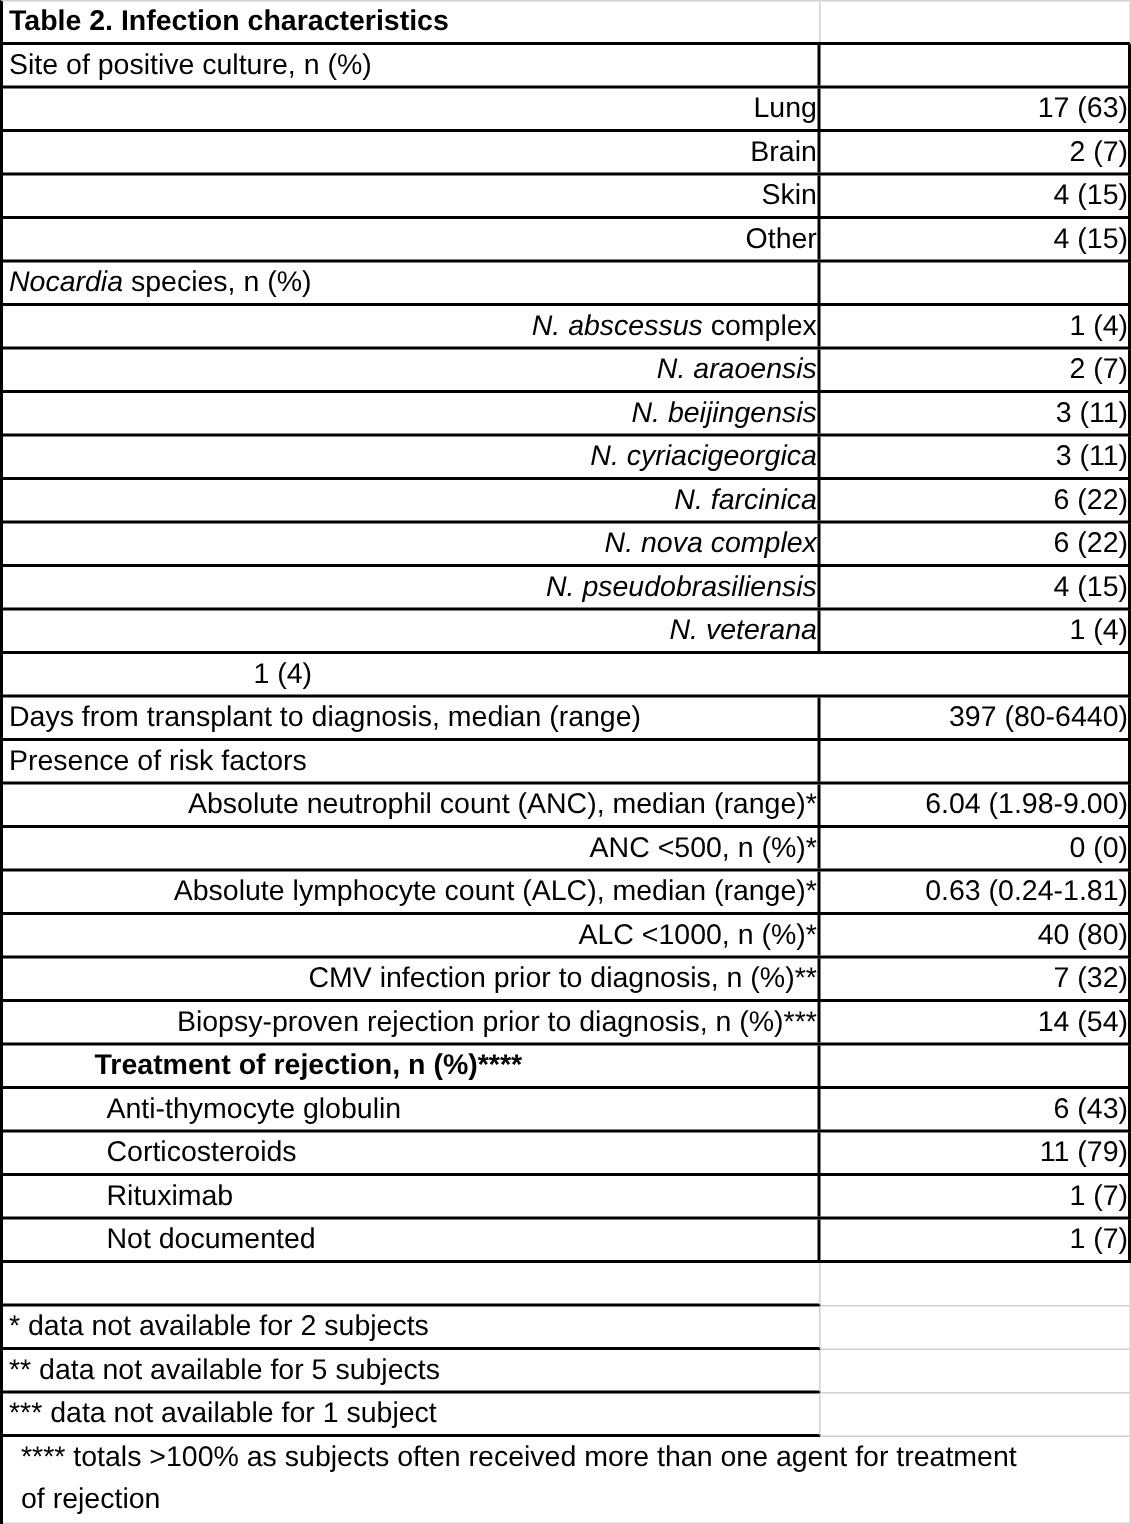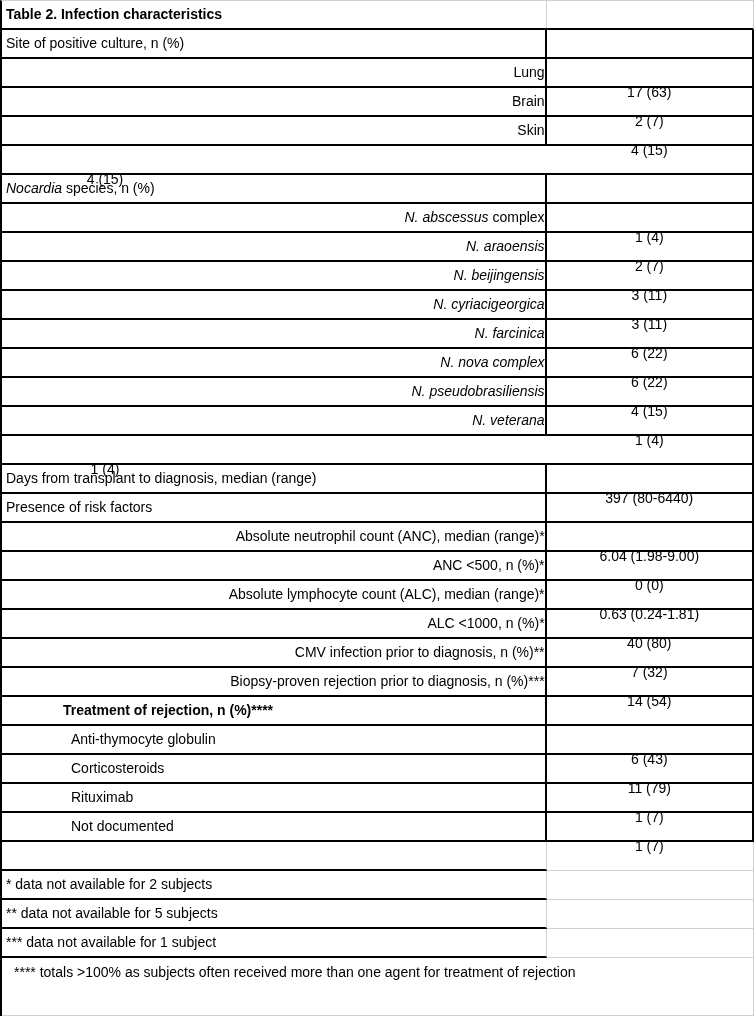--- a/index.html
+++ b/index.html
@@ -3,28 +3,28 @@
 <meta charset="utf-8">
 <style>
   * { margin: 0; padding: 0; box-sizing: border-box; }
   html, body { background: #ffffff; }
   .sheet {
     width: 754px;
     height: 1016px;
     background: #ffffff;
     color: #000000;
     font-family: "Liberation Sans", sans-serif;
-    font-size: 14px;
+    font-size: 19px;
     border-top: 1px solid #d2d2d2;
     border-left: 2px solid #000000;
     overflow: hidden;
   }
   .row { display: flex; height: 29px; line-height: 27px; }
   .c1 { width: 546px; white-space: nowrap; overflow: hidden; }
-  .c2 { width: 206px; text-align: center; white-space: nowrap; margin-top: 20px; }
+  .c2 { width: 206px; text-align: right; white-space: nowrap; }
   
   .row-header { border-right: 1px solid #d2d2d2; border-bottom: 2px solid #000000; }
   .row-header .c1 { border-right: 1px solid #d2d2d2; font-weight: bold; padding-left: 4px; }
   
   .row-main { border-right: 2px solid #000000; border-bottom: 2px solid #000000; }
   .row-main .c1 { border-right: 2px solid #000000; }
   
   .row-foot { border-right: 1px solid #d2d2d2; }
   .row-foot .c1 { border-right: 1px solid #d2d2d2; border-bottom: 2px solid #000000; padding-left: 4px; }
   .row-foot .c2 { border-bottom: 1px solid #d2d2d2; }
@@ -64,20 +64,21 @@
     </div>
   <div class="row row-main">
       <div class="c1 l1"><span class="em"></span><span>Brain</span></div>
       <div class="c2">2 (7)</div>
     </div>
   <div class="row row-main">
       <div class="c1 l1"><span class="em"></span><span>Skin</span></div>
       <div class="c2">4 (15)</div>
     </div>
   <div class="row row-main">
+      <div class="c1 l1"><span class="em"></span><span>Other</span></div>
       <div class="c2">4 (15)</div>
     </div>
   <div class="row row-main">
       <div class="c1 l0"><span class="em">Nocardia</span><span> species, n (%)</span></div>
       <div class="c2"></div>
     </div>
   <div class="row row-main">
       <div class="c1 l1"><span class="em">N. abscessus</span><span> complex</span></div>
       <div class="c2">1 (4)</div>
     </div>

